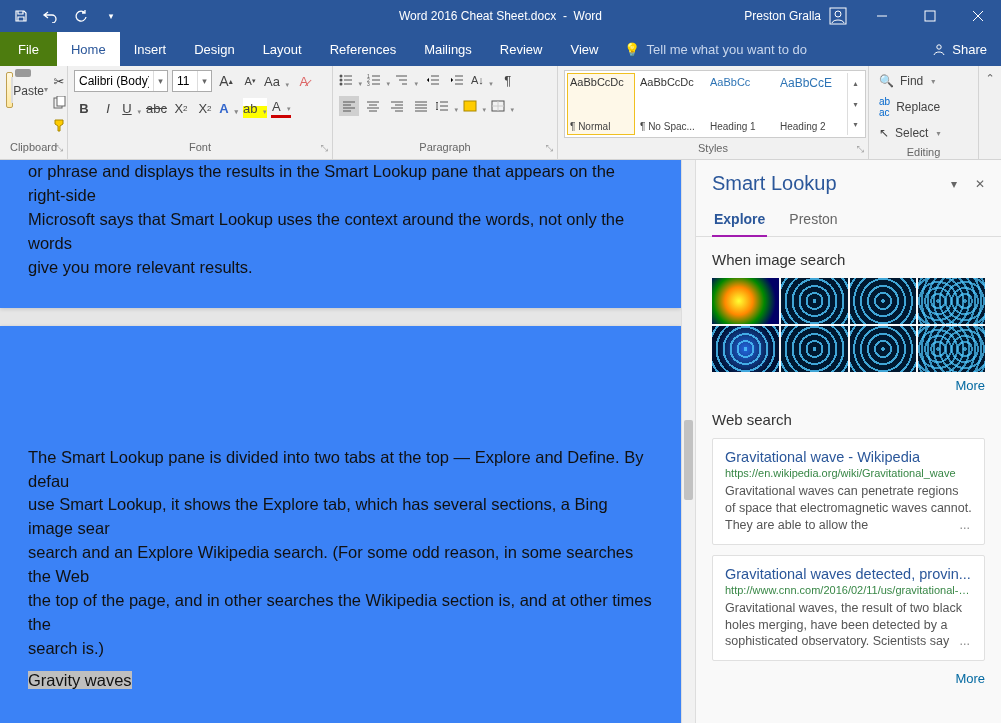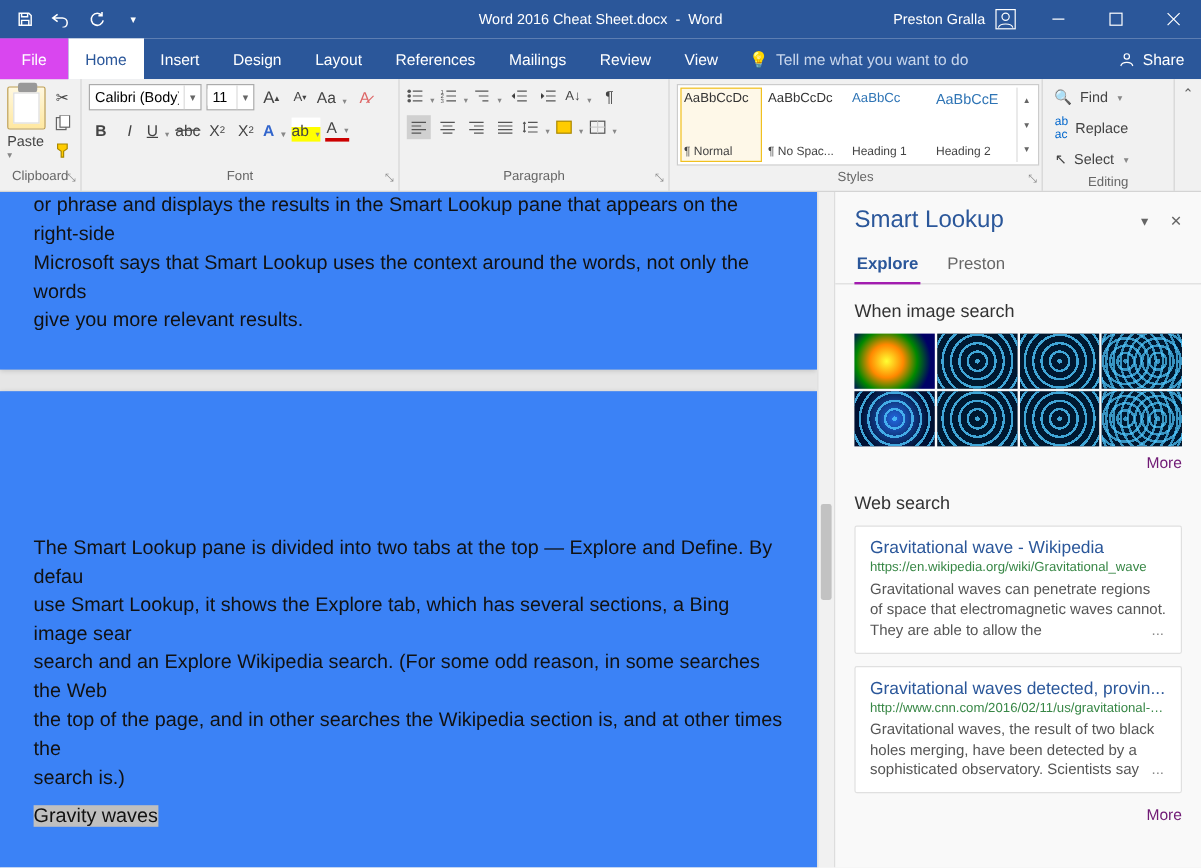--- a/index.html
+++ b/index.html
@@ -6,31 +6,31 @@
 body{width:1001px;height:723px;overflow:hidden;background:#fff;position:relative}
 .titlebar{height:32px;background:#2b579a;color:#fff;display:flex;align-items:center;font-size:12px}
 .qa-left{display:flex;align-items:center;padding-left:8px;gap:4px}
 .qa-btn{width:26px;height:26px;display:flex;align-items:center;justify-content:center;color:#fff;cursor:pointer}
 .title-center{position:absolute;left:50%;transform:translateX(-50%);white-space:nowrap}
 .title-right{margin-left:auto;display:flex;align-items:center;gap:2px}
 .user-area{display:flex;align-items:center;gap:8px;padding:0 10px}
 .win-btn{width:46px;height:32px;display:flex;align-items:center;justify-content:center;cursor:pointer}
 .tabs{height:34px;background:#2b579a;display:flex;align-items:stretch;color:#fff;font-size:13px}
 .tab{padding:0 14px;display:flex;align-items:center;cursor:pointer}
-.tab.file{background:#d946ef;padding:0 18px}
+.tab.file{background:#4d7c0f;padding:0 18px}
 .tab.active{background:#fff;color:#2b579a}
 .tellme{display:flex;align-items:center;gap:6px;color:#c8d6ec;padding-left:12px}
 .share-area{margin-left:auto;display:flex;align-items:center;gap:6px;padding-right:14px}
 .ribbon{height:94px;background:#f1f1f1;border-bottom:1px solid #d4d4d4;display:flex}
 .rgroup{border-right:1px solid #d4d4d4;display:flex;flex-direction:column;position:relative}
 .rgroup-body{flex:1;display:flex;align-items:flex-start;padding:4px 6px}
 .rgroup-label{height:18px;font-size:11px;color:#666;text-align:center;position:relative}
 .rgroup-label .launcher{position:absolute;right:4px;top:2px;font-size:9px;color:#888;cursor:pointer}
 .clipboard{width:68px}
-.paste-big{display:flex;flex-direction:column;align-items:flex-start;width:42px;cursor:pointer}
+.paste-big{display:flex;flex-direction:row;align-items:center;width:42px;cursor:pointer}
 .paste-icon{width:32px;height:36px;border:1px solid #c0a050;background:linear-gradient(#fff8e0,#ffe8a0);border-radius:2px;position:relative;margin-top:2px}
 .paste-icon::before{content:"";position:absolute;top:-4px;left:8px;width:16px;height:8px;background:#999;border-radius:2px}
 .paste-icon::after{content:"";position:absolute;top:4px;left:4px;right:4px;bottom:4px;background:#fff;border:1px solid #ddd}
 .clip-side{display:flex;flex-direction:column;gap:4px;margin-left:2px;margin-top:2px}
 .smicon{width:18px;height:18px;cursor:pointer;display:flex;align-items:center;justify-content:center;font-size:13px;color:#444}
 .font-group{width:265px}
 .font-row{display:flex;align-items:center;gap:4px;margin-bottom:6px}
 .font-combo{display:flex;align-items:center;border:1px solid #ababab;background:#fff;font-size:12px;height:22px}
 .font-combo input{border:none;outline:none;padding:0 4px;width:78px;font-size:12px}
 .font-combo.size input{width:24px}
@@ -68,21 +68,21 @@
 .pane-body{flex:1;overflow-y:auto;padding:14px 16px}
 .sec-title{font-size:15px;color:#333;margin-bottom:10px}
 .img-grid{display:grid;grid-template-columns:repeat(4,1fr);gap:2px;margin-bottom:6px}
 .img-cell{height:46px;background:radial-gradient(circle at 50% 50%,#0af,#004 70%);cursor:pointer;position:relative;overflow:hidden}
 .img-cell.c1{background:radial-gradient(circle at 40% 50%,#ff3,#f80 30%,#080 55%,#006 80%)}
 .img-cell.c2,.img-cell.c3,.img-cell.c4{background:#001830}
 .img-cell.c5{background:radial-gradient(circle at 50% 50%,#26d,#013 70%)}
 .img-cell.c6,.img-cell.c7,.img-cell.c8{background:#001830}
 .spiral{position:absolute;inset:0;background:repeating-radial-gradient(circle at 50% 50%,rgba(80,200,255,.8) 0 2px,transparent 2px 7px)}
 .spiral.dual{background:repeating-radial-gradient(circle at 30% 50%,rgba(80,200,255,.7) 0 2px,transparent 2px 6px),repeating-radial-gradient(circle at 70% 50%,rgba(80,200,255,.7) 0 2px,transparent 2px 6px)}
-.more-link{text-align:right;color:#701a75;font-size:13px;cursor:pointer;margin-bottom:18px}
+.more-link{text-align:right;color:#0369a1;font-size:13px;cursor:pointer;margin-bottom:18px}
 .ws-card{background:#fff;border:1px solid #e0e0e0;border-radius:2px;padding:10px 12px;margin-bottom:10px;cursor:pointer}
 .ws-title{color:#2b579a;font-size:14.5px;margin-bottom:2px;white-space:nowrap;overflow:hidden;text-overflow:ellipsis}
 .ws-url{color:#388746;font-size:11px;margin-bottom:4px;white-space:nowrap;overflow:hidden;text-overflow:ellipsis}
 .ws-snip{color:#555;font-size:12.5px;line-height:1.35;max-height:52px;overflow:hidden;position:relative}
 .ws-snip::after{content:"...";position:absolute;right:2px;bottom:0;background:#fff;padding-left:6px;color:#888}
 svg{display:block}
 </style>
 </head>
 <body>
 

